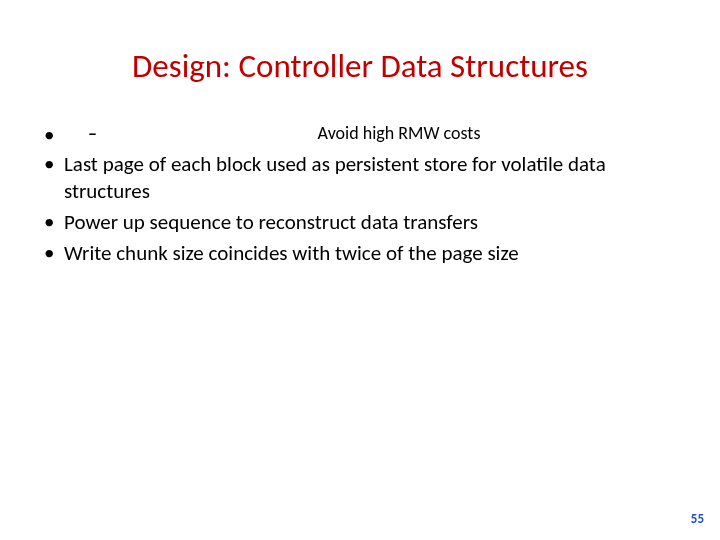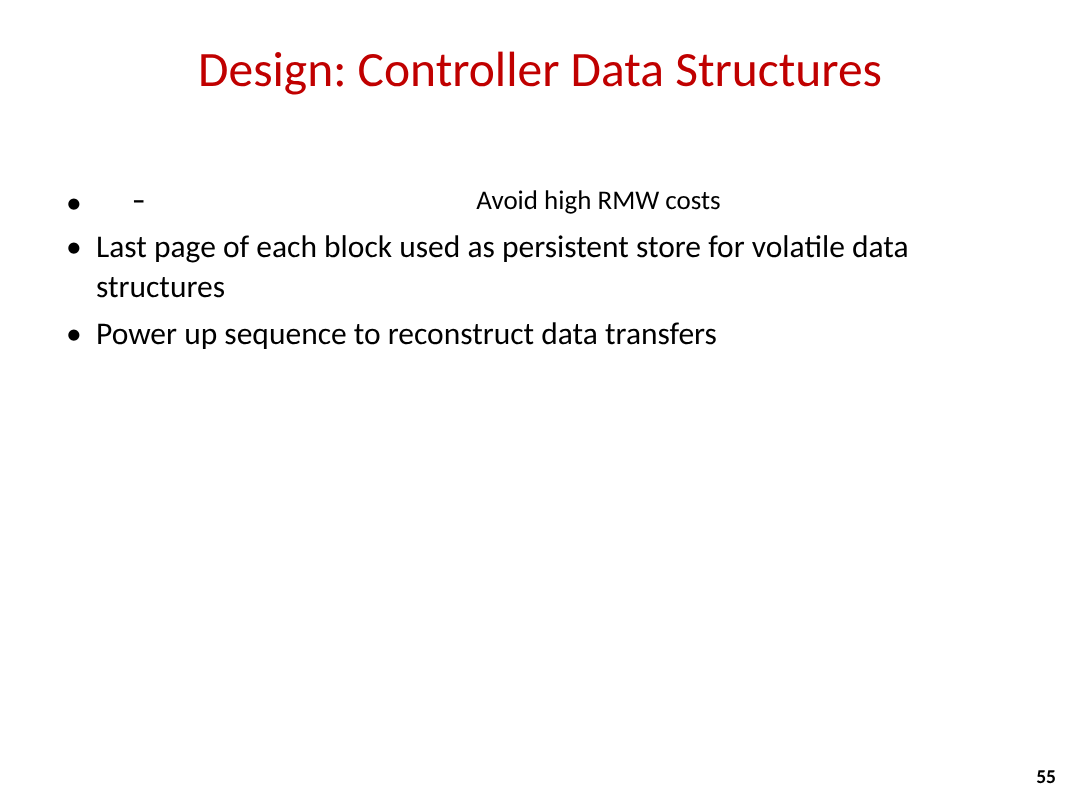--- a/index.html
+++ b/index.html
@@ -14,21 +14,21 @@
     position: relative;
   }
   .slide {
     width: 720px;
     height: 540px;
     position: relative;
     box-sizing: border-box;
   }
   .title {
     position: absolute;
-    top: 26px;
+    top: 46px;
     left: 0;
     right: 0;
     text-align: center;
     font-size: 33px;
     color: #c00000;
     font-weight: 400;
     letter-spacing: 0px;
   }
   .body {
     position: absolute;
@@ -75,21 +75,21 @@
     top: 0;
     font-size: 18px;
     font-weight: 600;
   }
   .pagenum {
     position: absolute;
     right: 16px;
     bottom: 14px;
     font-size: 13px;
     font-weight: 700;
-    color: #000000;
+    color: #1d4ed8;
   }
 </style>
 </head>
 <body>
 
 <div class="slide">
 
   <div class="title">Design: Controller Data Structures</div>
 
   <div class="body">
@@ -106,18 +106,21 @@
 
 
       <li>
         <span>Last page of each block used as persistent store for volatile data structures</span>
       </li>
 
       <li>
         <span>Power up sequence to reconstruct data transfers</span>
       </li>
 
+      <li>
+        <span>Write chunk size coincides with twice of the page size</span>
+      </li>
 
     </ul>
   </div>
 
   <div class="pagenum">55</div>
 </div>
 
 </body></html>

